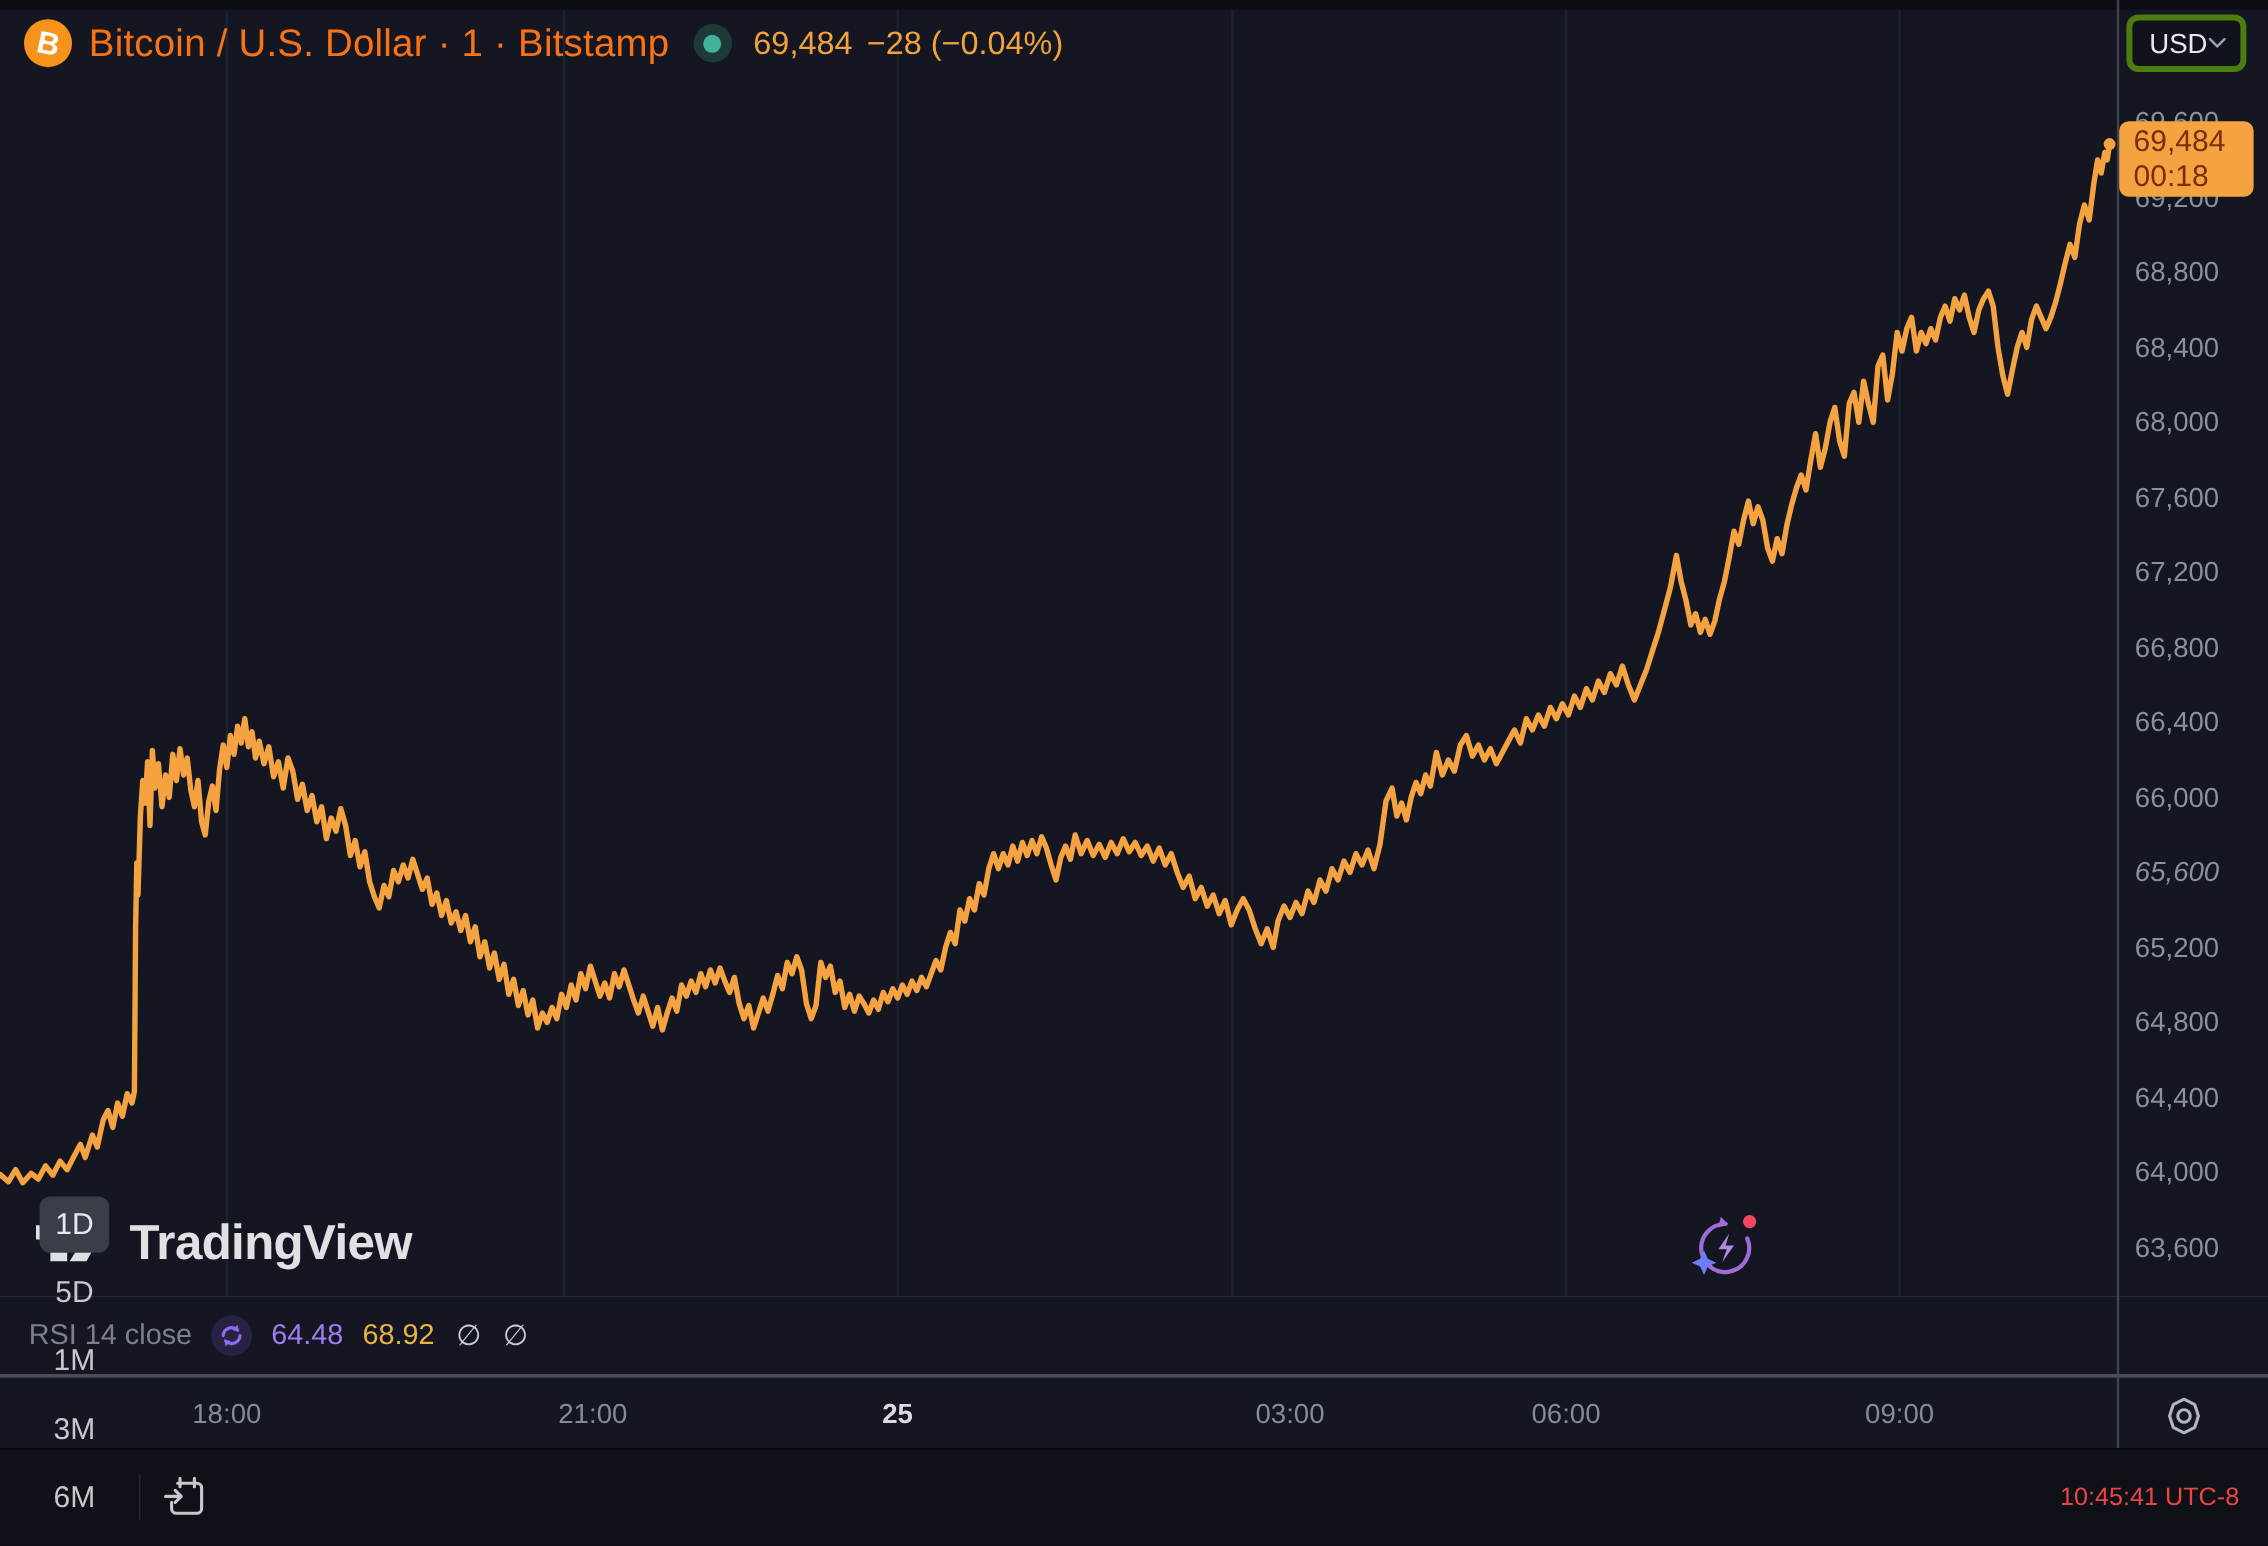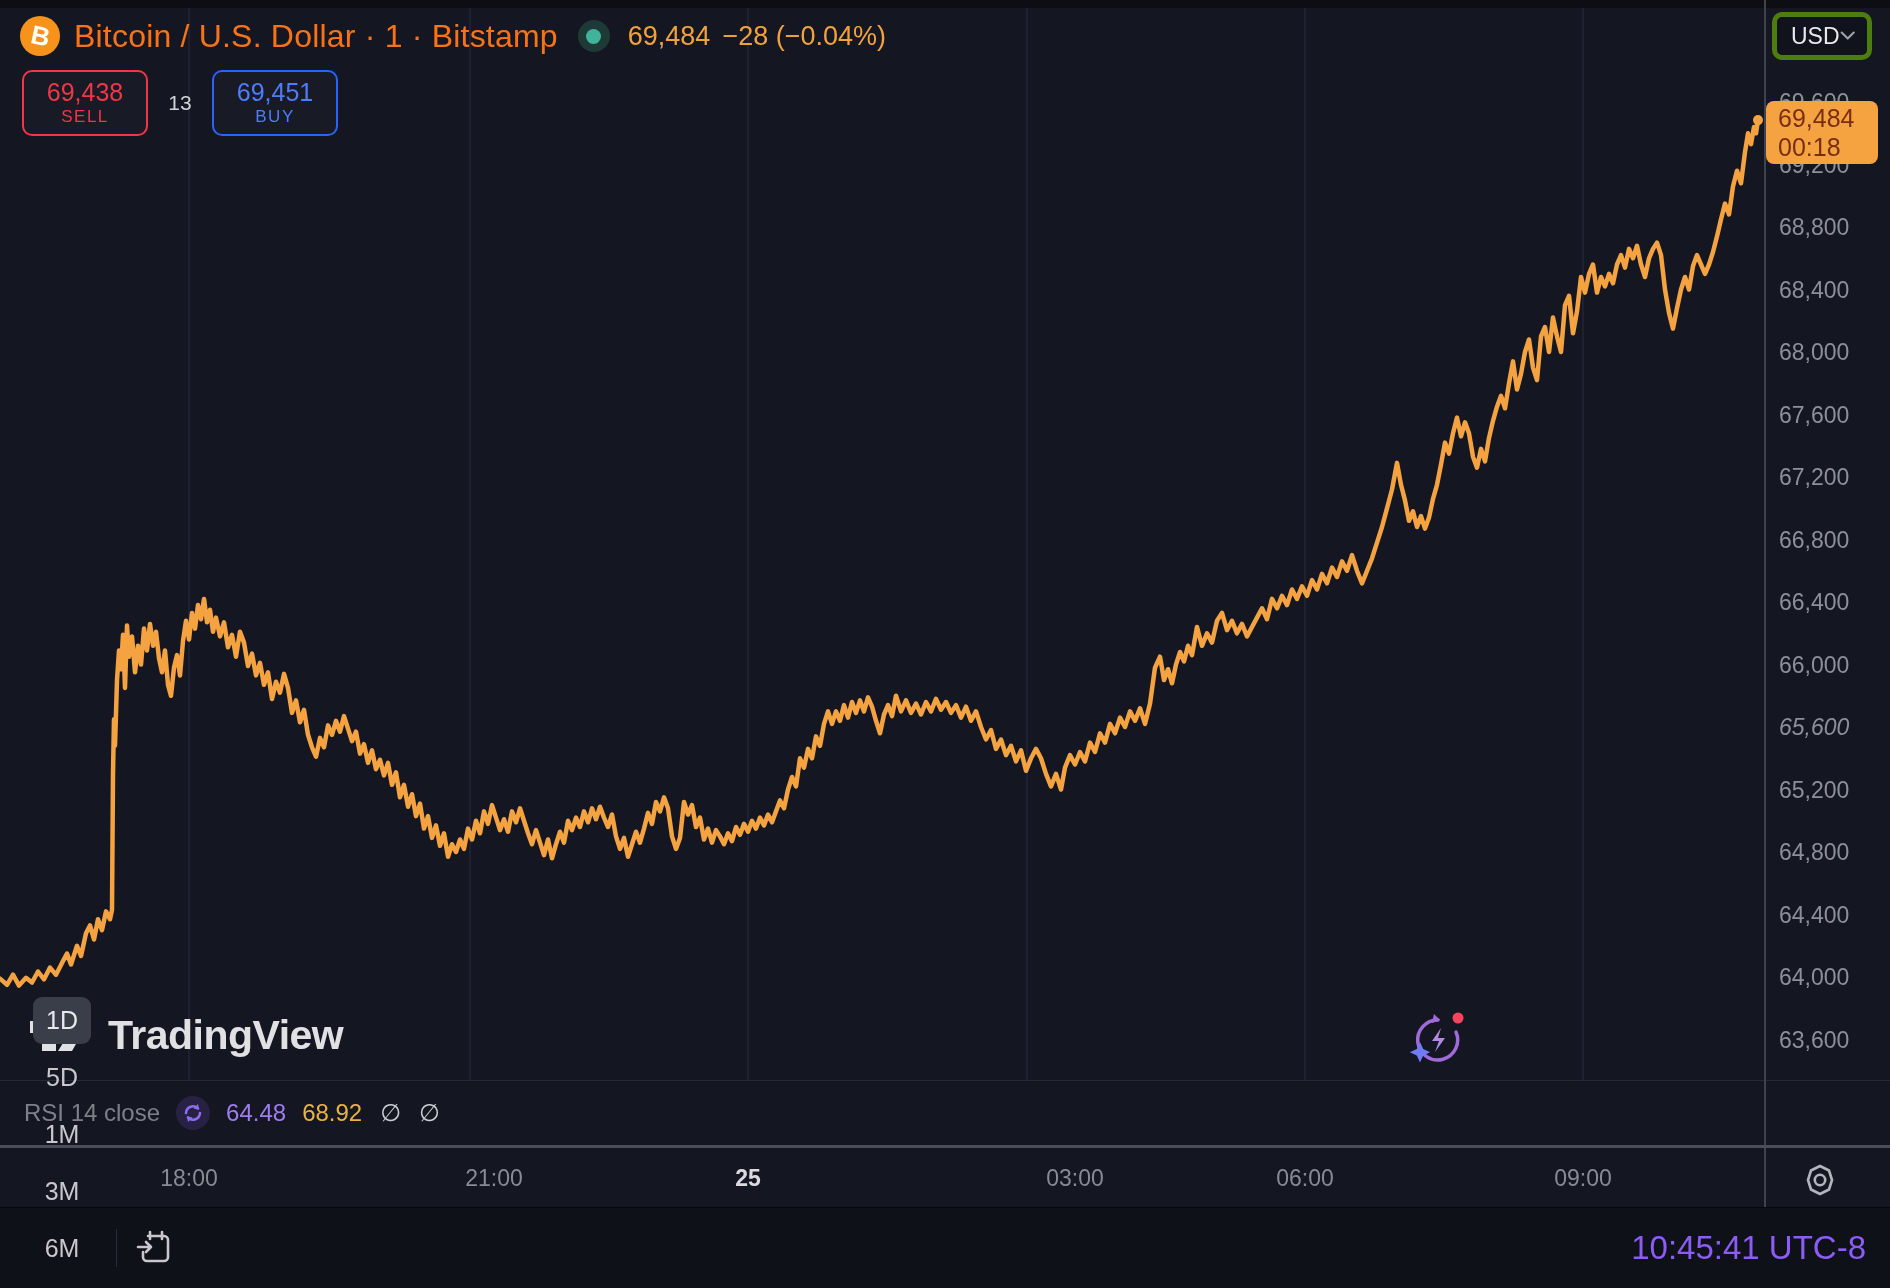--- a/index.html
+++ b/index.html
@@ -64,21 +64,21 @@
   #gear-btn{position:absolute;left:1800px;top:1160px;width:40px;height:40px;z-index:4;cursor:pointer;}
 
   
   #toolbar{position:absolute;left:0;top:1207px;width:1890px;height:81px;background:#0f1118;border-top:1px solid #05060a;
            box-sizing:border-box;display:flex;align-items:center;padding:0 24px;z-index:6;}
   .range-btn{border:none;background:transparent;color:#c6c8cc;font-size:25px;font-family:inherit;padding:9px 13px;border-radius:9px;cursor:pointer;}
   .range-btn.active{background:#3a3e48;color:#e8e9ec;}
   #tb-divider{width:1px;height:38px;background:#2a2d37;margin:0 16px;}
   #goto-date{background:transparent;border:none;padding:2px;cursor:pointer;}
   #tb-spacer{flex:1;}
-  #clock{font-size:33px;color:#8b5cf6;}
+  #clock{font-size:21px;color:#ef4444;}
 </style>
 </head>
 <body>
 
 <div id="app">
   <svg id="chart-svg" viewBox="0 0 1764 1080" preserveAspectRatio="none">
     <g id="gridlines">
         <line x1="189" x2="189" y1="0" y2="1080" stroke="#1e2230" stroke-width="2"></line>
         <line x1="470" x2="470" y1="0" y2="1080" stroke="#1e2230" stroke-width="2"></line>
         <line x1="748" x2="748" y1="0" y2="1080" stroke="#1e2230" stroke-width="2"></line>
@@ -99,31 +99,20 @@
     <div id="symbol-title">Bitcoin / U.S. Dollar · 1 · Bitstamp</div>
     <div id="status-dot">
         <i></i>
       </div>
     <div id="price-group">
       <span>69,484</span>
       <span>−28 (−0.04%)</span>
     </div>
   </div>
 
-  <div id="trade-panel">
-    <div class="trade-btn" id="sell-btn">
-      <span class="trade-price">69,438</span>
-      <span class="trade-label">SELL</span>
-    </div>
-    <span id="spread">13</span>
-    <div class="trade-btn" id="buy-btn">
-      <span class="trade-price">69,451</span>
-      <span class="trade-label">BUY</span>
-    </div>
-  </div>
 
   <div id="watermark">
     <svg width="64" height="46" viewBox="0 0 64 46">
       <path d="M2 8 h26 v30 h-14 v-18 h-12 z" fill="#e7e8ea"></path>
       <path d="M33 8 h28 l-17 30 h-14 l12 -19 h-9 z" fill="#e7e8ea"></path>
     </svg>
     <span id="watermark-text">TradingView</span>
   </div>
 
   <div id="sparkle">

